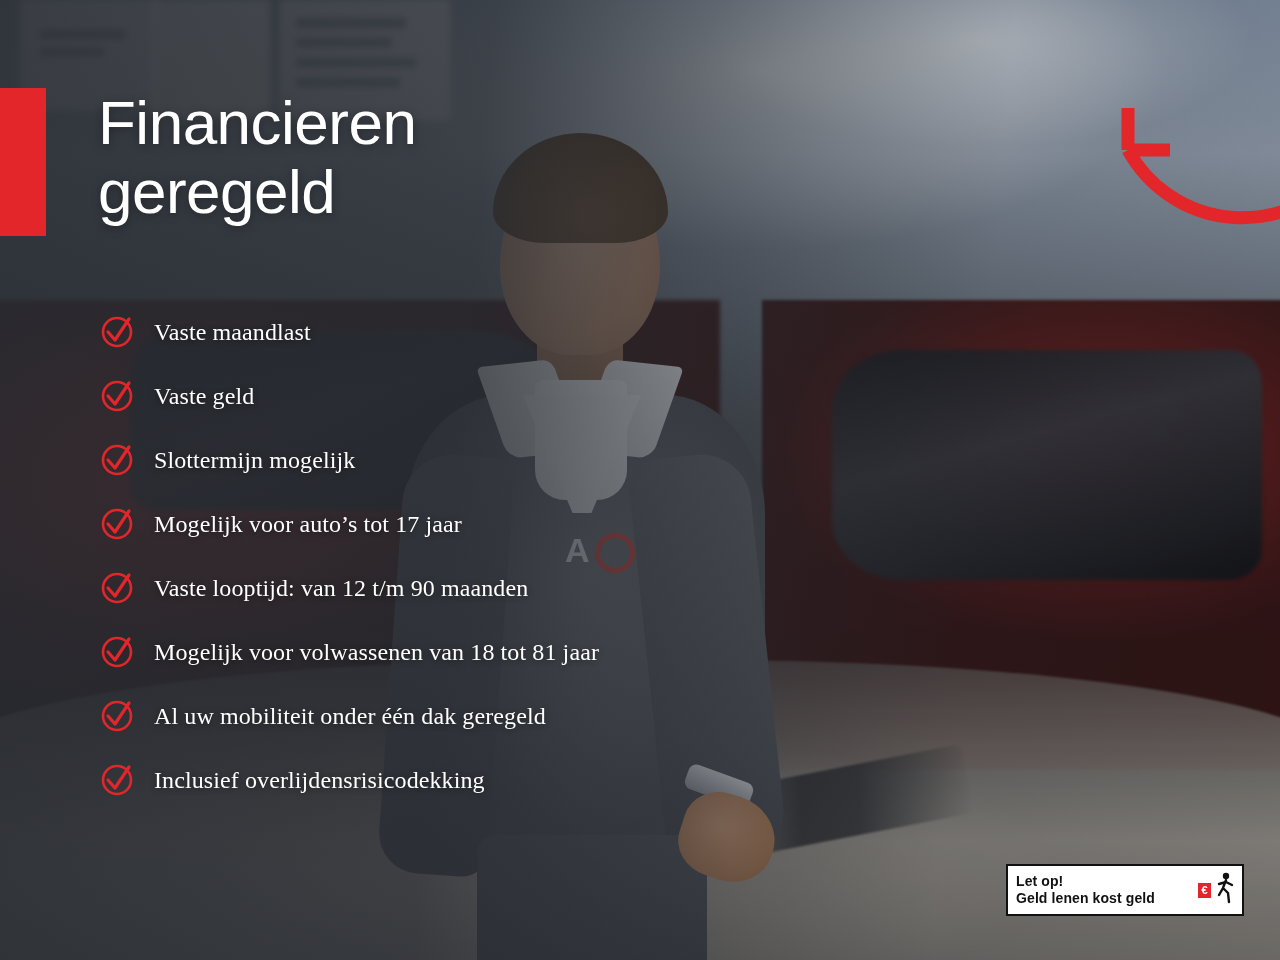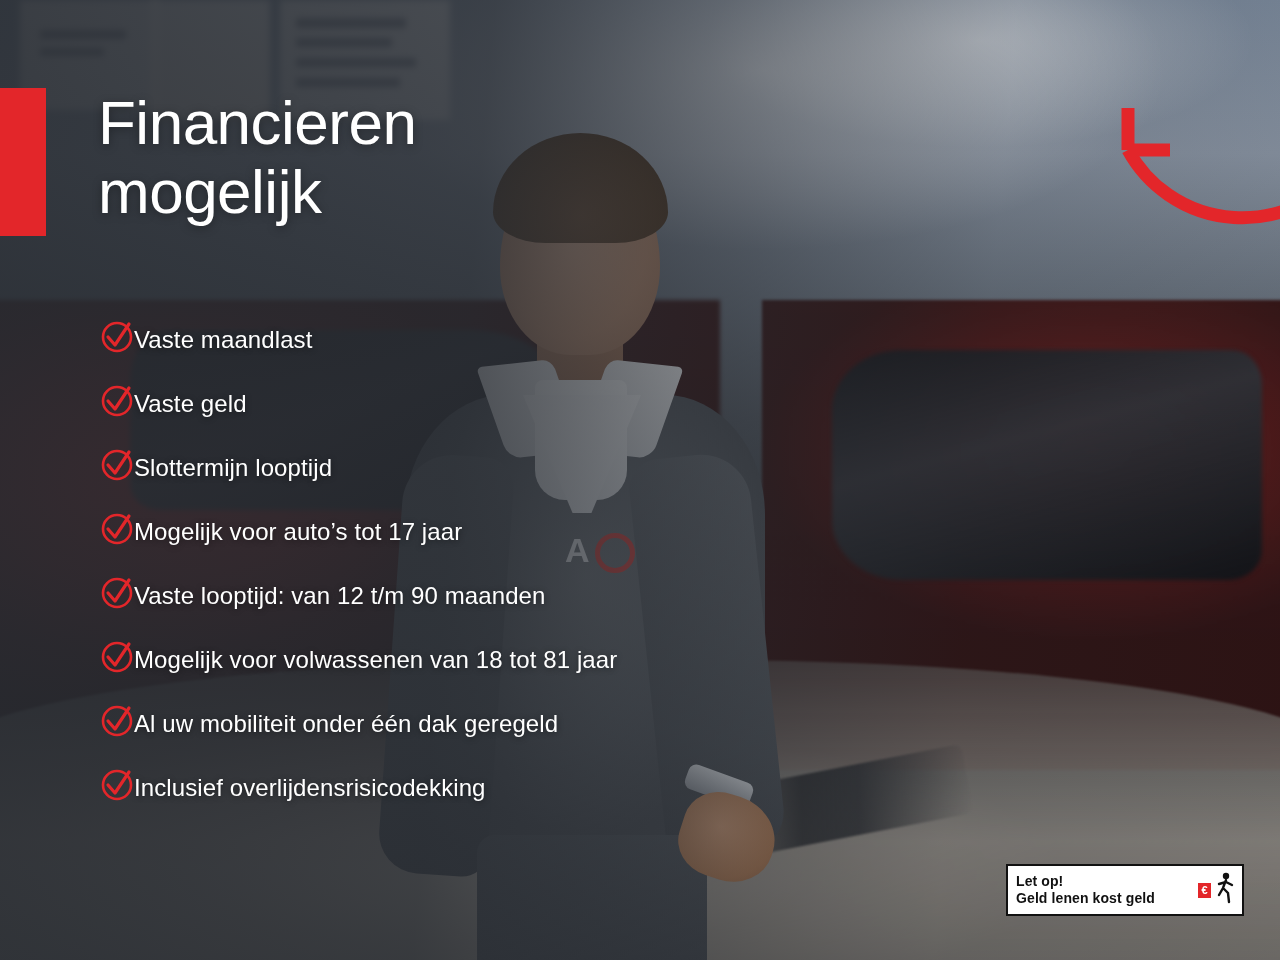--- a/index.html
+++ b/index.html
@@ -211,21 +211,21 @@
     font-size: 62px;
     line-height: 1.12;
     font-weight: 400;
     letter-spacing: -0.5px;
     text-shadow: 0 2px 10px rgba(0,0,0,0.35);
   }
   .bullets {
     position: absolute; left: 100px; top: 310px; width: 700px;
     display: flex; flex-direction: column; gap: 20px;
   }
-  .bullet { display: flex; align-items: flex-end; height: 44px; }
+  .bullet { display: flex; align-items: center; gap: 20px; height: 44px; font-family: Liberation Serif, serif; }
   .check { width: 34px; height: 34px; flex: 0 0 34px; position: relative; }
   .bullet-text {
     color: #ffffff;
     font-size: 24px;
     letter-spacing: 0.1px;
     text-shadow: 0 1px 6px rgba(0,0,0,0.45);
     white-space: nowrap;
   }
 
   
@@ -296,21 +296,21 @@
 
   <div class="red-bar"></div>
 
   <svg class="red-arc" viewBox="0 0 168 262">
     <path d="M 150 -40 A 130 130 0 1 1 12 150" fill="none" stroke="#e3262a" stroke-width="13"></path>
     <path d="M 12 150 L 12 108 M 12 150 L 54 150" fill="none" stroke="#e3262a" stroke-width="13"></path>
   </svg>
 
   <div class="title">
     <div>Financieren</div>
-    <div>mogelijk</div>
+    <div>geregeld</div>
   </div>
 
   <div class="bullets">
 
     <div class="bullet">
       <span class="check">
         <svg viewBox="0 0 34 34" width="34" height="34">
           <circle cx="17" cy="17" r="14" fill="none" stroke="#e3262a" stroke-width="2.6"></circle>
           <path d="M8 17 L15 25 L29 4" fill="none" stroke="#e3262a" stroke-width="3.2" stroke-linecap="round" stroke-linejoin="round"></path>
         </svg>
@@ -328,21 +328,21 @@
       <span class="bullet-text">Vaste geld</span>
     </div>
 
     <div class="bullet">
       <span class="check">
         <svg viewBox="0 0 34 34" width="34" height="34">
           <circle cx="17" cy="17" r="14" fill="none" stroke="#e3262a" stroke-width="2.6"></circle>
           <path d="M8 17 L15 25 L29 4" fill="none" stroke="#e3262a" stroke-width="3.2" stroke-linecap="round" stroke-linejoin="round"></path>
         </svg>
       </span>
-      <span class="bullet-text">Slottermijn looptijd</span>
+      <span class="bullet-text">Slottermijn mogelijk</span>
     </div>
 
     <div class="bullet">
       <span class="check">
         <svg viewBox="0 0 34 34" width="34" height="34">
           <circle cx="17" cy="17" r="14" fill="none" stroke="#e3262a" stroke-width="2.6"></circle>
           <path d="M8 17 L15 25 L29 4" fill="none" stroke="#e3262a" stroke-width="3.2" stroke-linecap="round" stroke-linejoin="round"></path>
         </svg>
       </span>
       <span class="bullet-text">Mogelijk voor auto’s tot 17 jaar</span>

